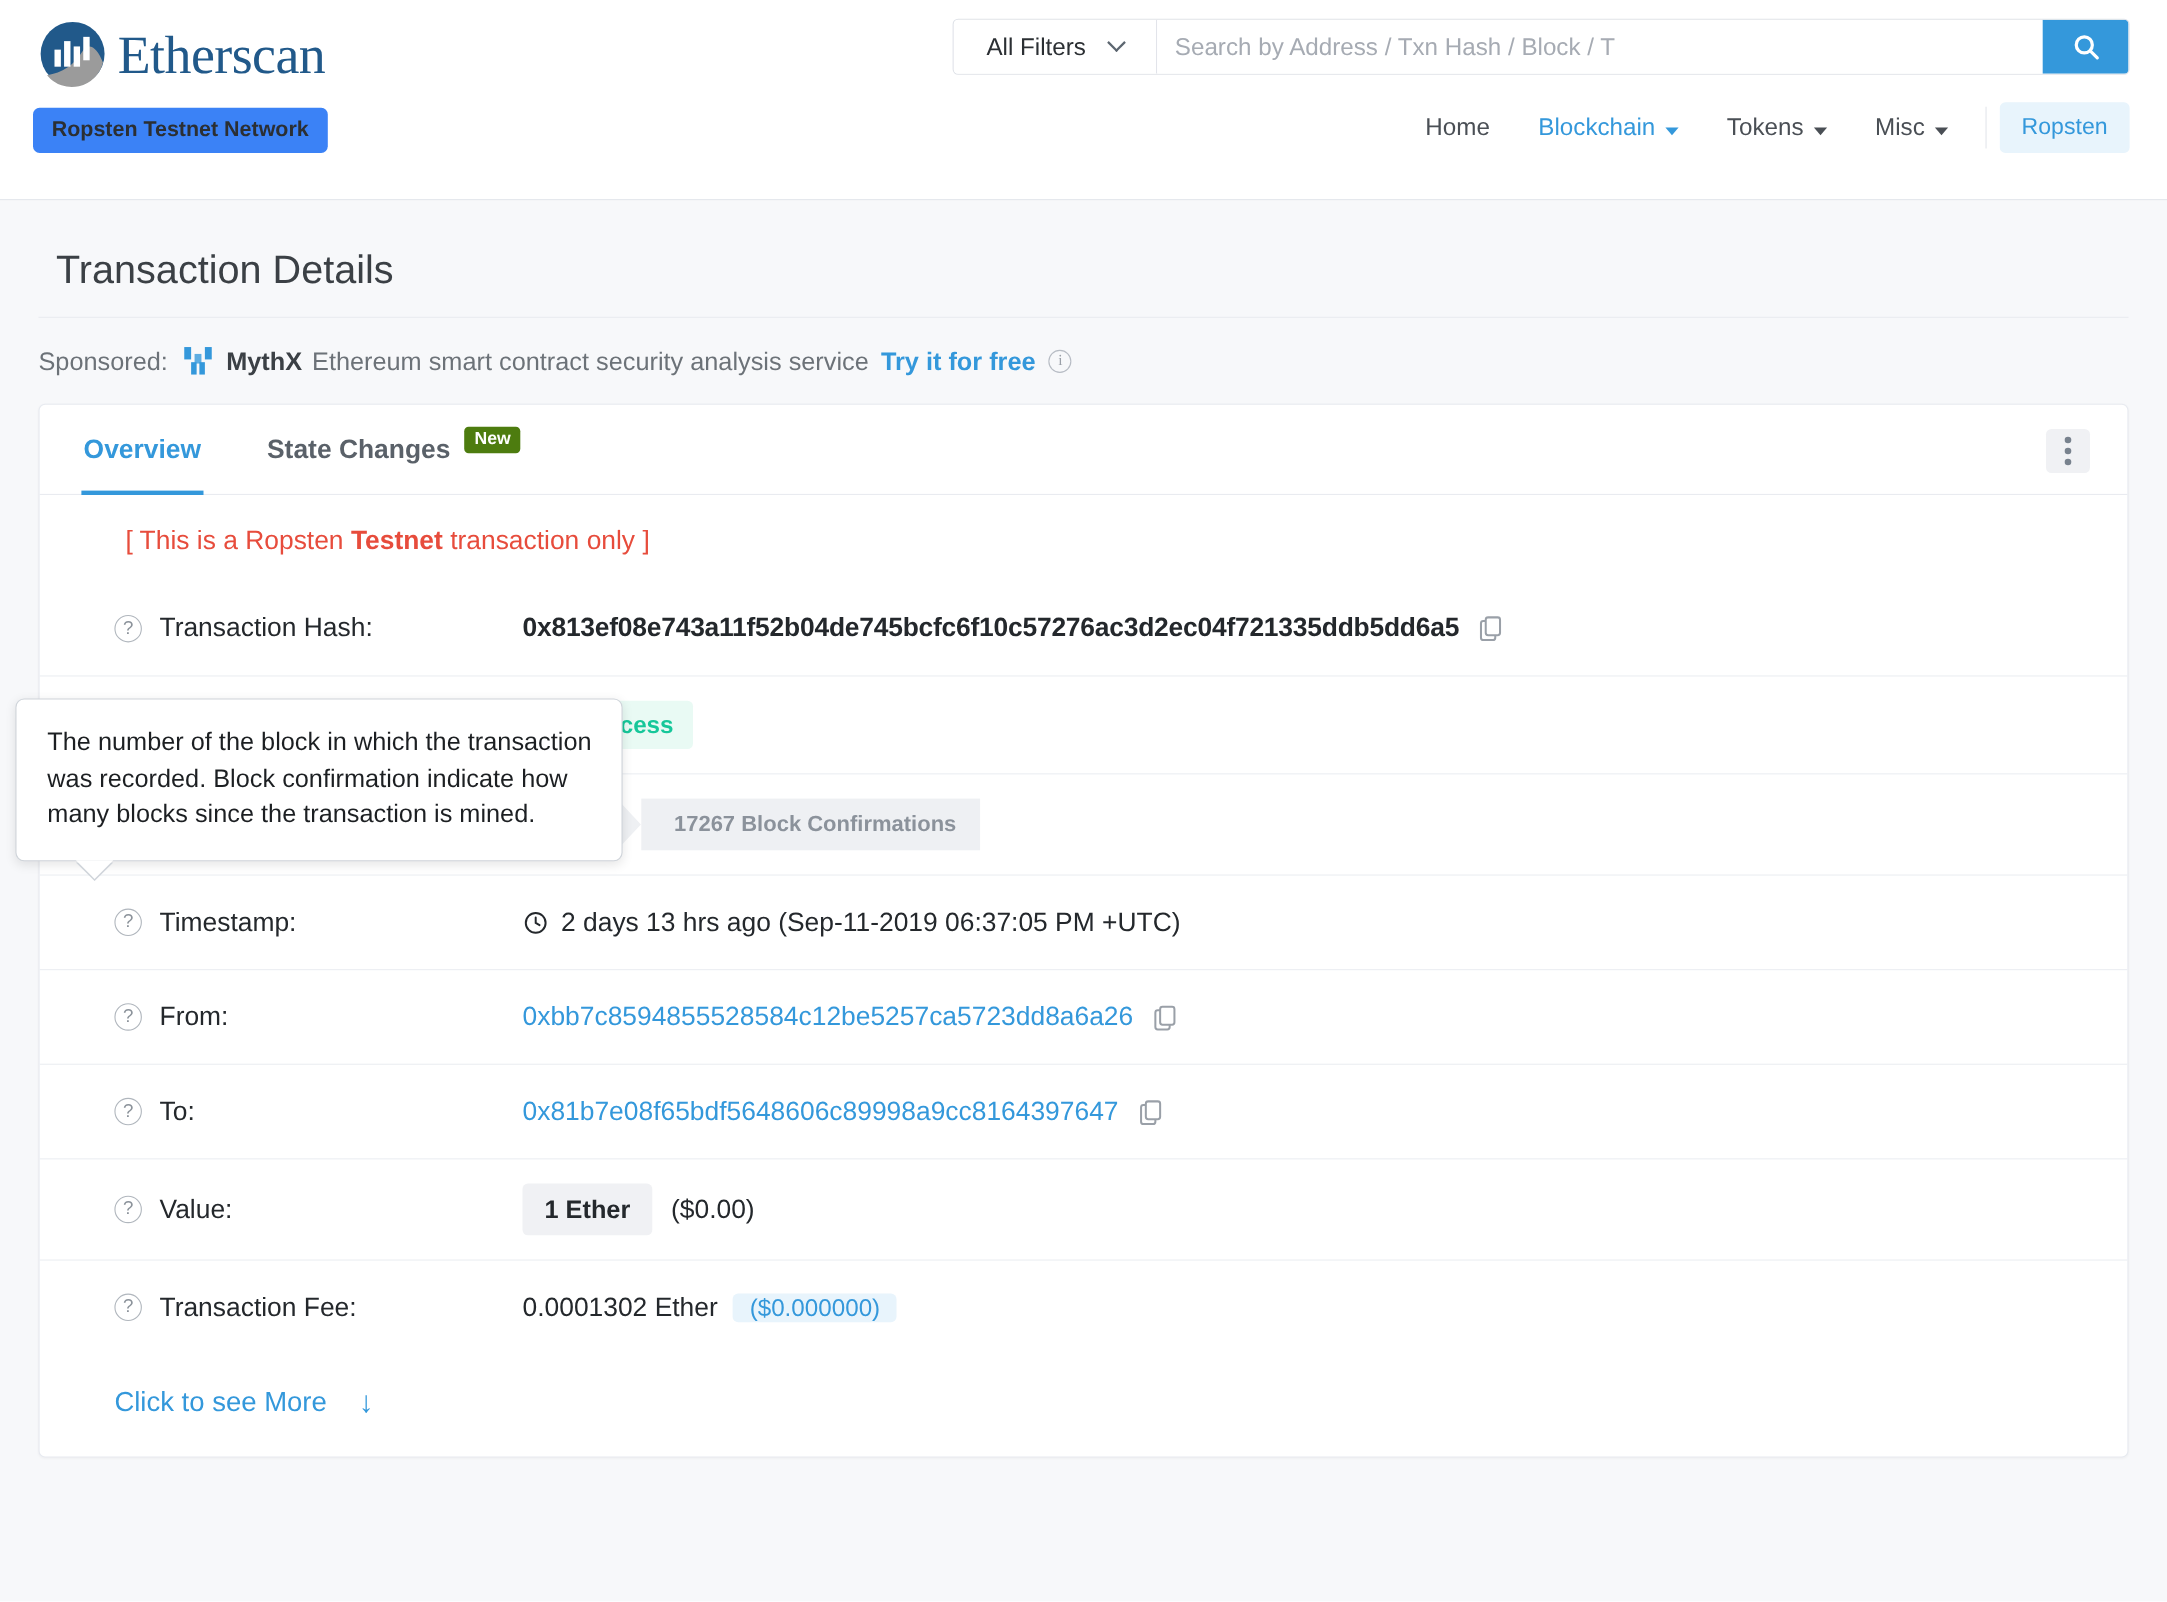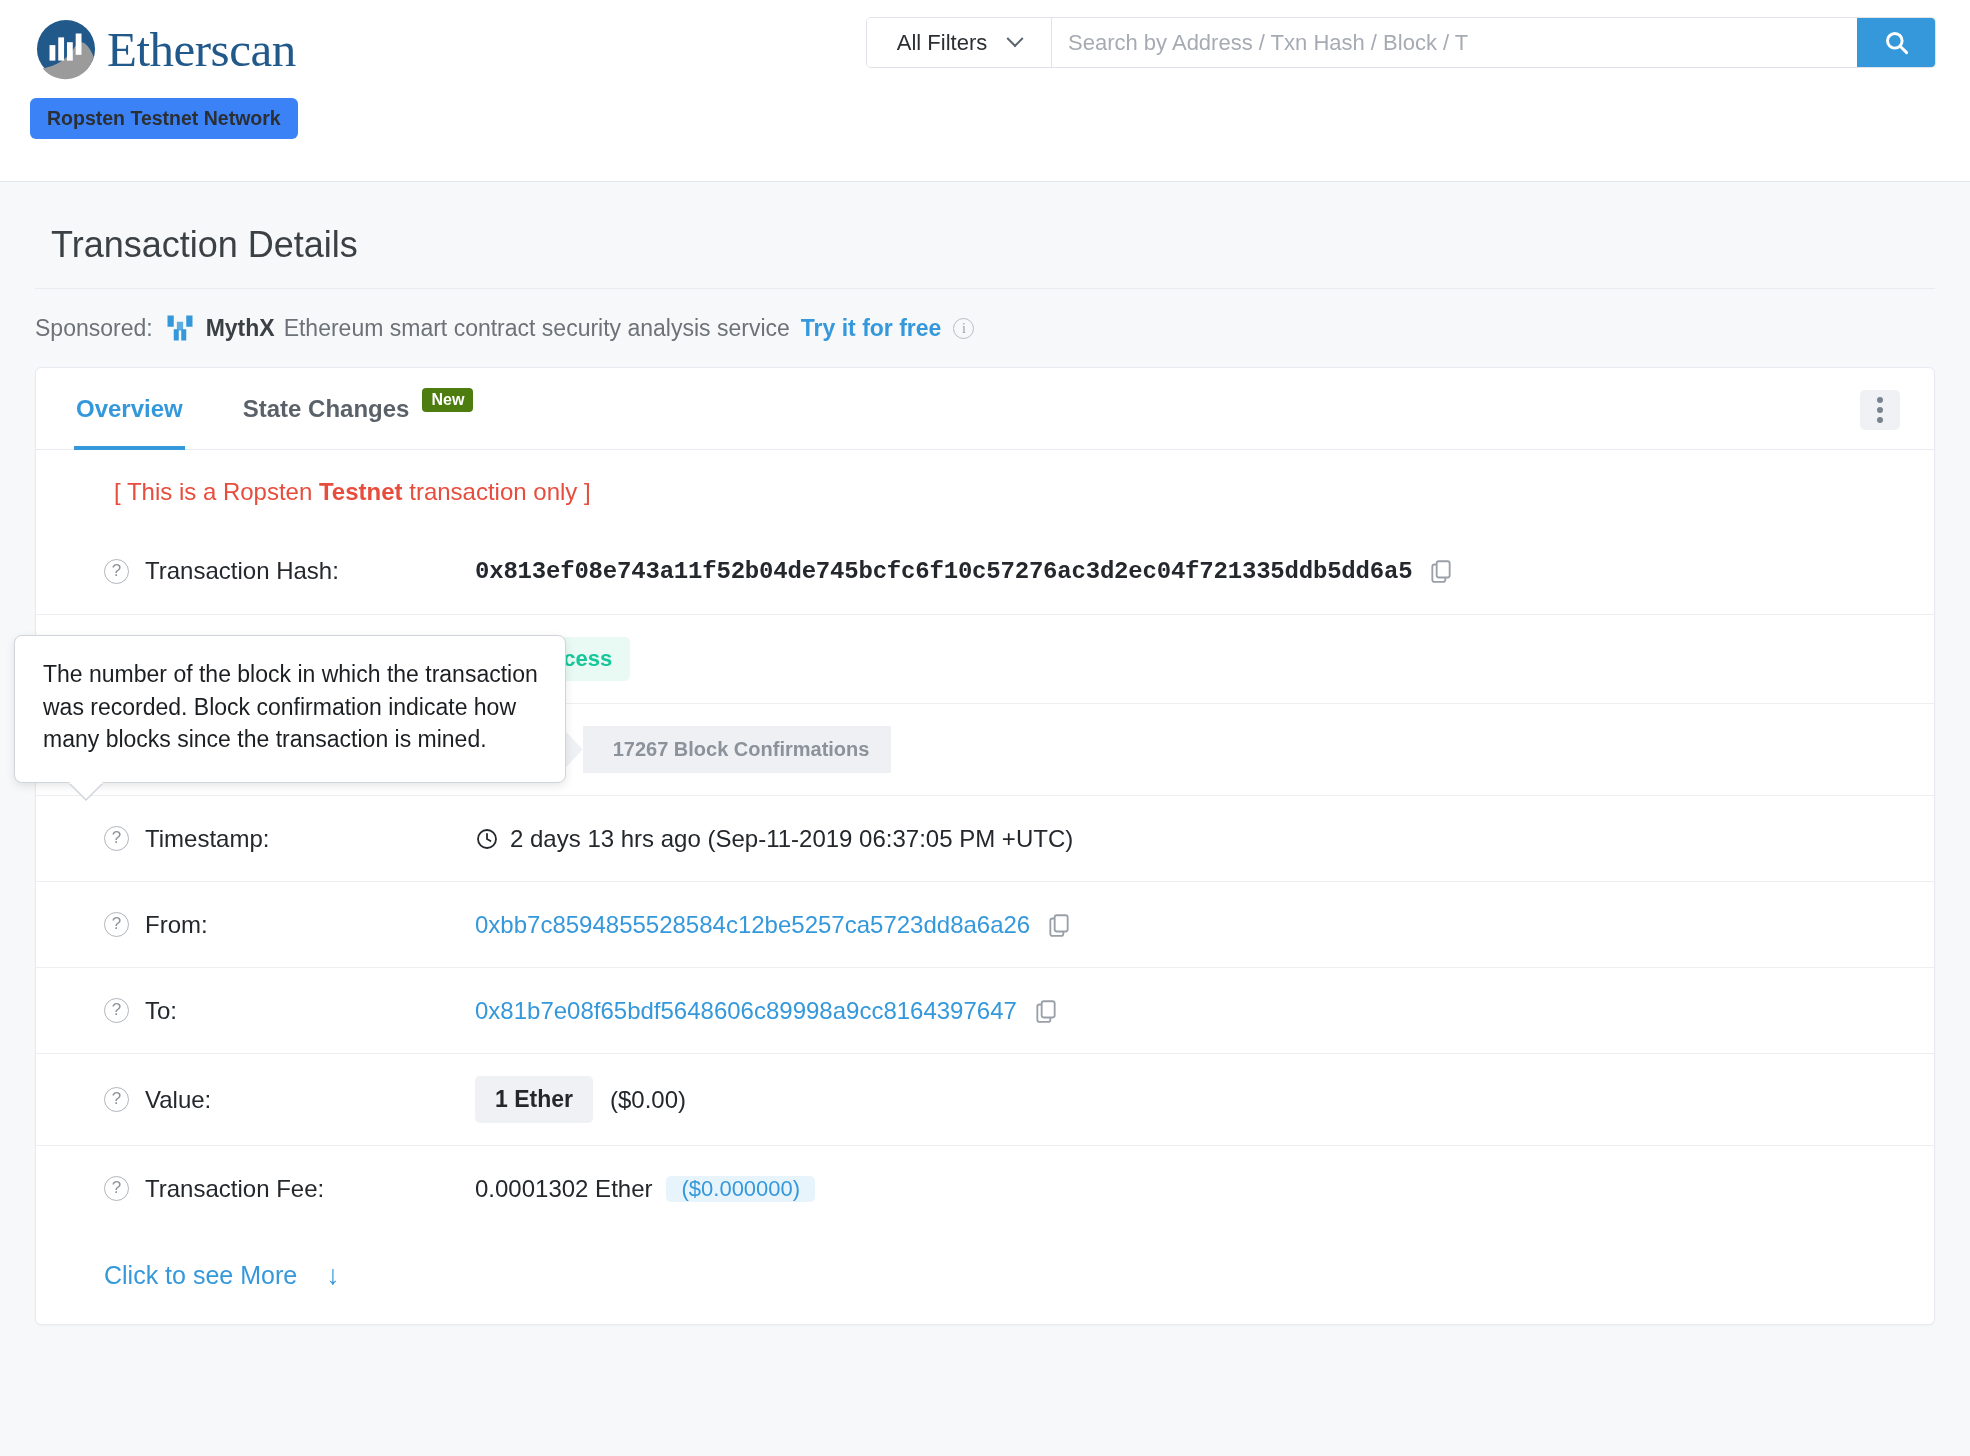--- a/index.html
+++ b/index.html
@@ -154,21 +154,21 @@
   .q {
     width: 25px; height: 25px; border-radius: 50%;
     border: 1.5px solid #b0b6bd; color: #8c939b;
     font-size: 17px; line-height: 22px; text-align: center;
     margin-right: 16px; flex: none; cursor: pointer;
     font-family: "Liberation Sans", sans-serif;
   }
   .row-label { font-size: 24px; color: #24282c; width: 330px; flex: none; }
   .row-val { font-size: 24px; color: #24282c; display: flex; align-items: center; }
 
-  .mono-hash { font-size: 24px; font-weight: bold; color: #24282c; letter-spacing: -0.2px; font-family: Liberation Mono, monospace; }
+  .mono-hash { font-size: 24px; font-weight: bold; color: #24282c; letter-spacing: -0.2px; }
   .copy-ico { margin-left: 16px; cursor: pointer; display:block; }
   .link { color: #3498db; cursor: pointer; }
   .link-addr { color: #3498db; font-size: 24px; cursor: pointer; }
 
   .status-pill {
     background: #e9faf4; color: #16c79a; border-radius: 5px;
     padding: 9px 18px 9px 14px; font-size: 22px; font-weight: bold;
     display: flex; align-items: center; gap: 10px;
   }
   .check-circ {
@@ -249,20 +249,39 @@
       </div>
       <input class="search-input" type="text" placeholder="Search by Address / Txn Hash / Block / T" style="">
       <button class="search-btn">
         <svg width="27" height="27" viewBox="0 0 24 24" fill="none" stroke="#ffffff" stroke-width="2.6">
           <circle cx="10.5" cy="10.5" r="6.5"></circle>
             <line x1="15.5" y1="15.5" x2="21" y2="21" stroke-linecap="round"></line>
         </svg>
       </button>
     </div>
 
+    <div class="nav">
+      <div class="nav-item">
+        <span>Home</span>
+      </div>
+      <div class="nav-item active">
+        <span>Blockchain</span>
+        <span class="nav-caret"></span>
+      </div>
+      <div class="nav-item">
+        <span>Tokens</span>
+        <span class="nav-caret"></span>
+      </div>
+      <div class="nav-item">
+        <span>Misc</span>
+        <span class="nav-caret"></span>
+      </div>
+      <div class="nav-sep"></div>
+      <div class="net-pill">Ropsten</div>
+    </div>
   </div>
 
   <div class="content">
 
     <h1 class="page-title">Transaction Details</h1>
     <div class="title-rule"></div>
 
     <div class="sponsored">
       <span class="lbl">Sponsored:</span>
       <svg class="mythx-icon" viewBox="0 0 24 24">

